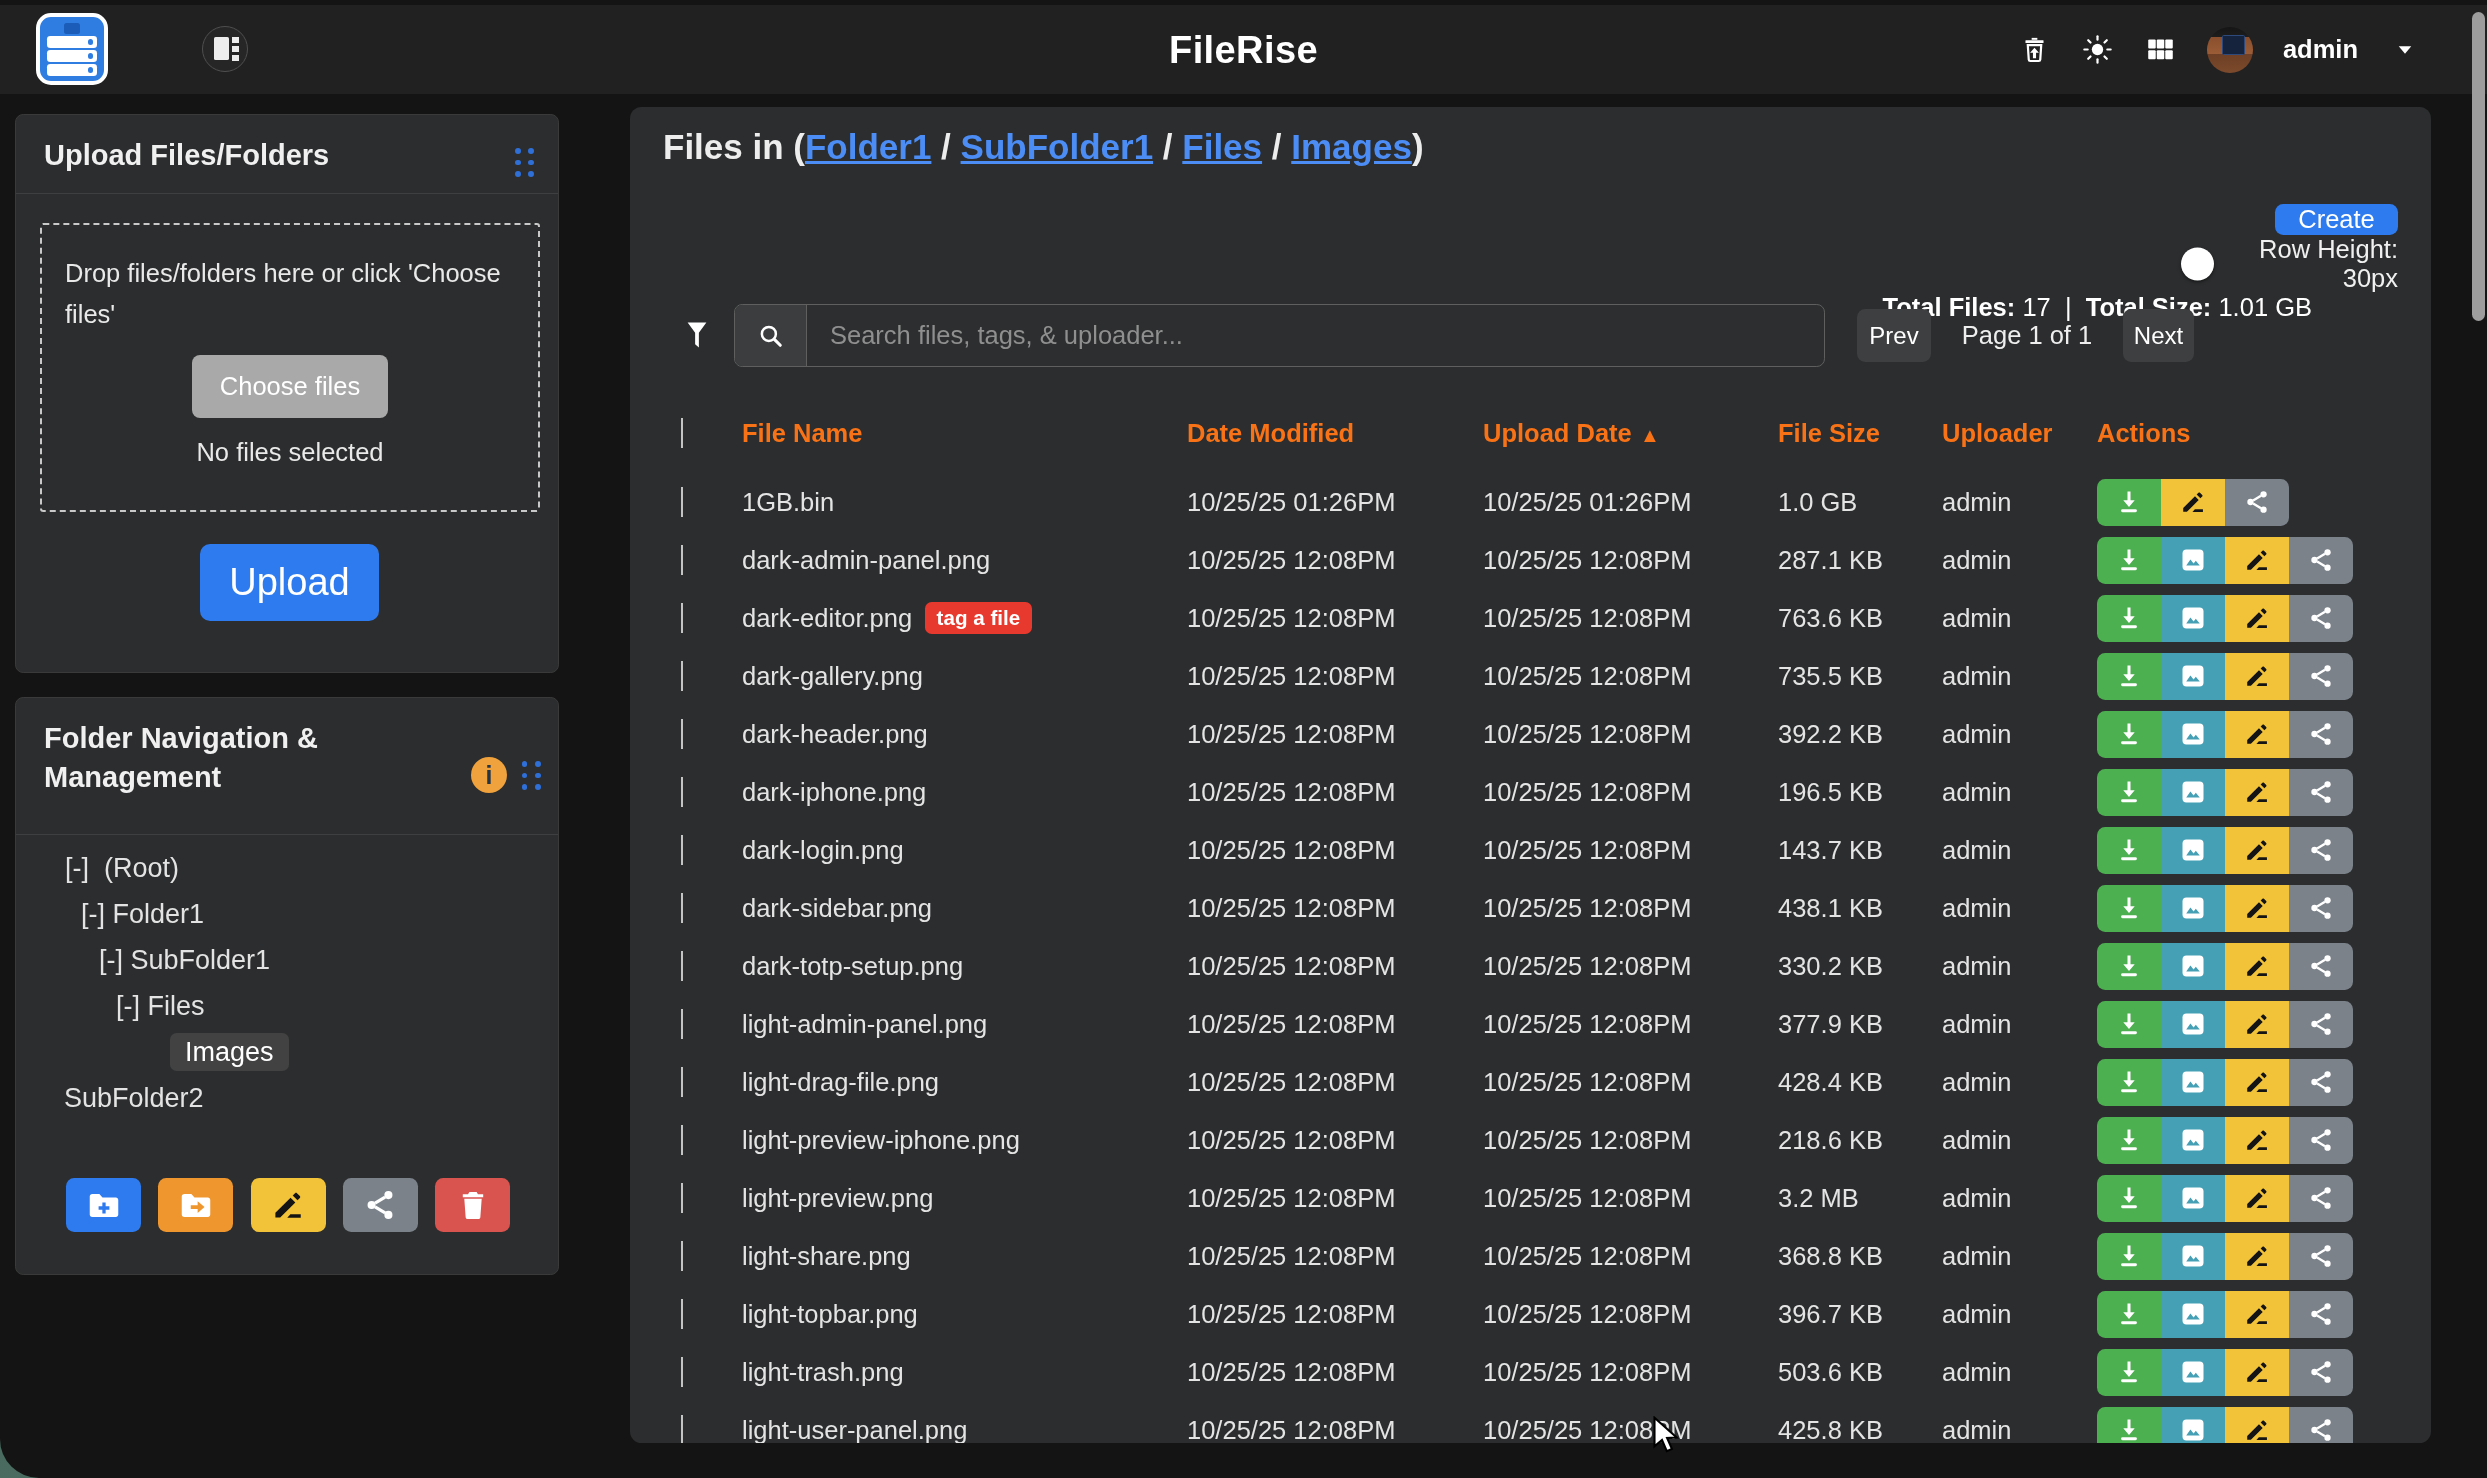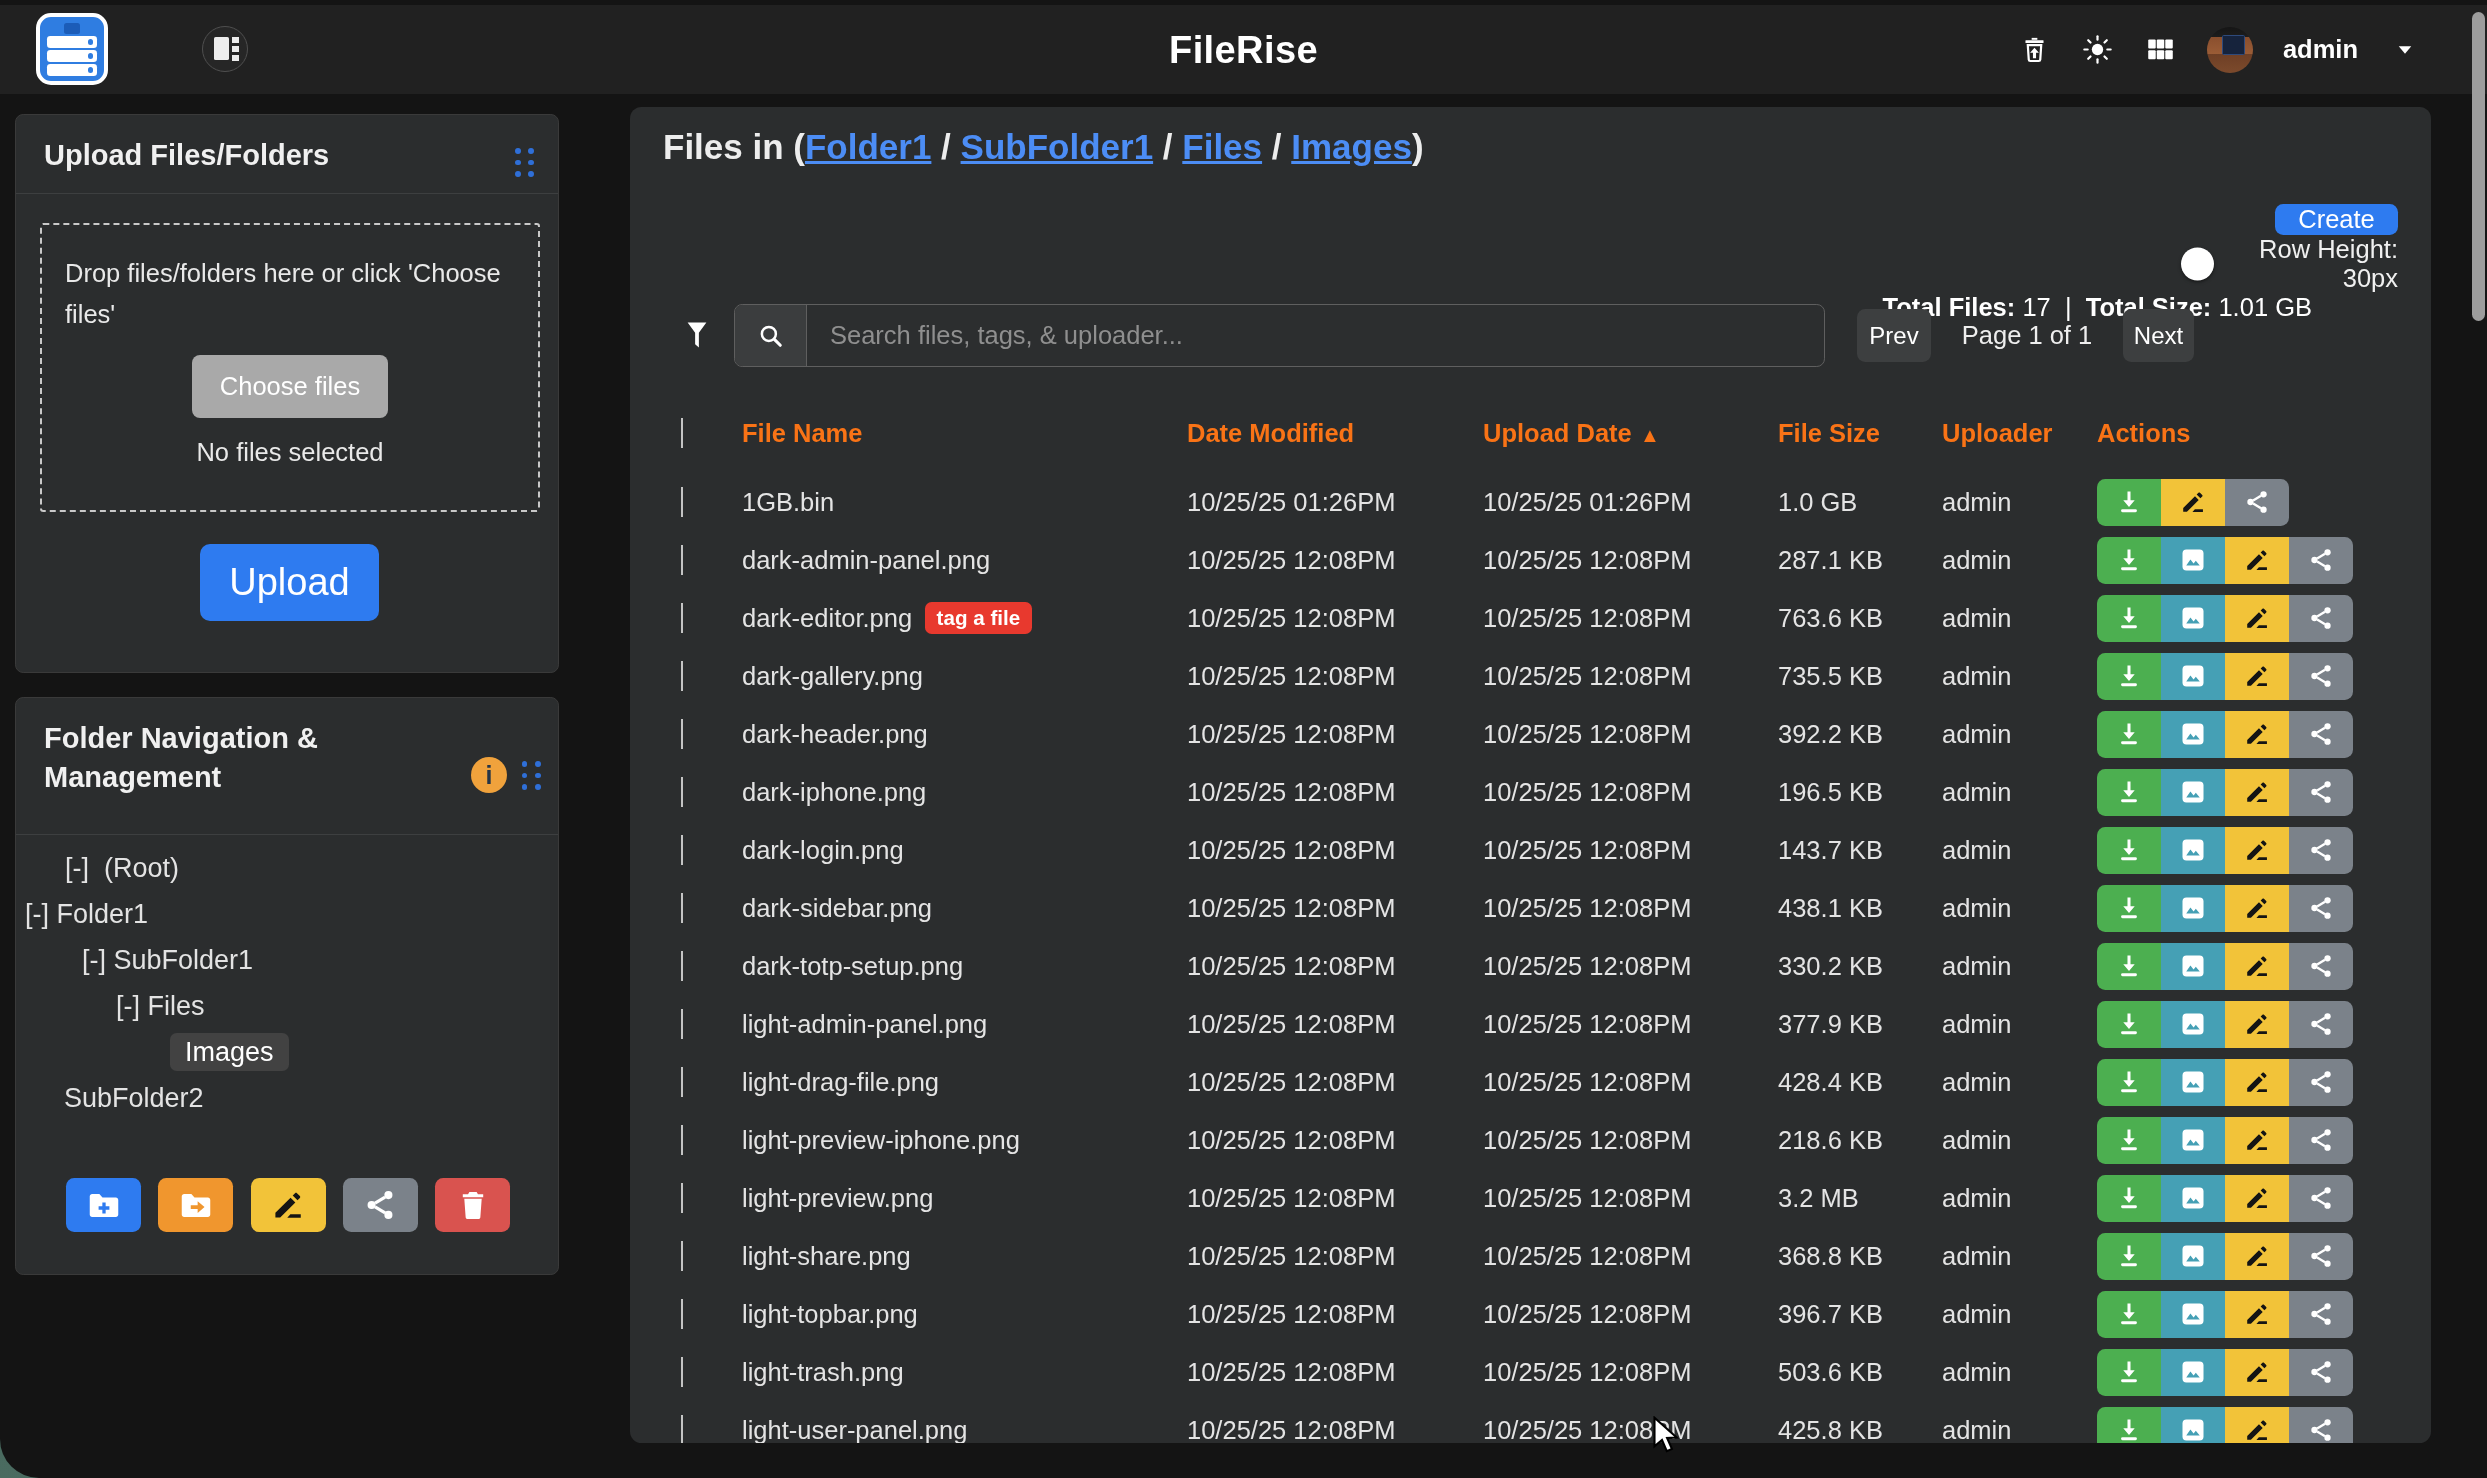--- a/index.html
+++ b/index.html
@@ -196,22 +196,22 @@
         <i></i>
         <i></i>
         <i></i>
         <i></i>
         <i></i>
         <i></i>
       </div>
     <div class="panel-divider"></div>
     <div class="tree" id="folder-tree">
         <div class="tree-item" style="padding-left: 49px;">[-]  (Root)</div>
-        <div class="tree-item" style=" margin-left: 9px;">[-] Folder1</div>
-        <div class="tree-item" style="padding-left: 66px;">[-] SubFolder1</div>
+        <div class="tree-item" style="padding-left: 65px;">[-] Folder1</div>
+        <div class="tree-item" style="padding-left: 83px;">[-] SubFolder1</div>
         <div class="tree-item" style="padding-left: 100px;">[-] Files</div>
         <div class="tree-item" style="padding-left: 154px;"><span class="tree-sel">Images</span></div>
         <div class="tree-item" style="padding-left: 48px;">SubFolder2</div>
       </div>
     <div class="folder-actions" id="folder-actions">
         <button class="fa-btn" style="background: rgb(46, 123, 240); color: rgb(46, 123, 240);">
           <svg viewBox="0 0 24 24">
             <path fill="#fff" d="M2.5 6.2c0-.9.7-1.6 1.6-1.6h4.8l2.1 2.4h8.9c.9 0 1.6.7 1.6 1.6v9.8c0 .9-.7 1.6-1.6 1.6H4.1c-.9 0-1.6-.7-1.6-1.6z"></path>
             <path fill="currentColor" d="M10.9 10.4h2.2v2.5h2.5v2.2h-2.5v2.5h-2.2v-2.5H8.4v-2.2h2.5z"></path>
           </svg>

